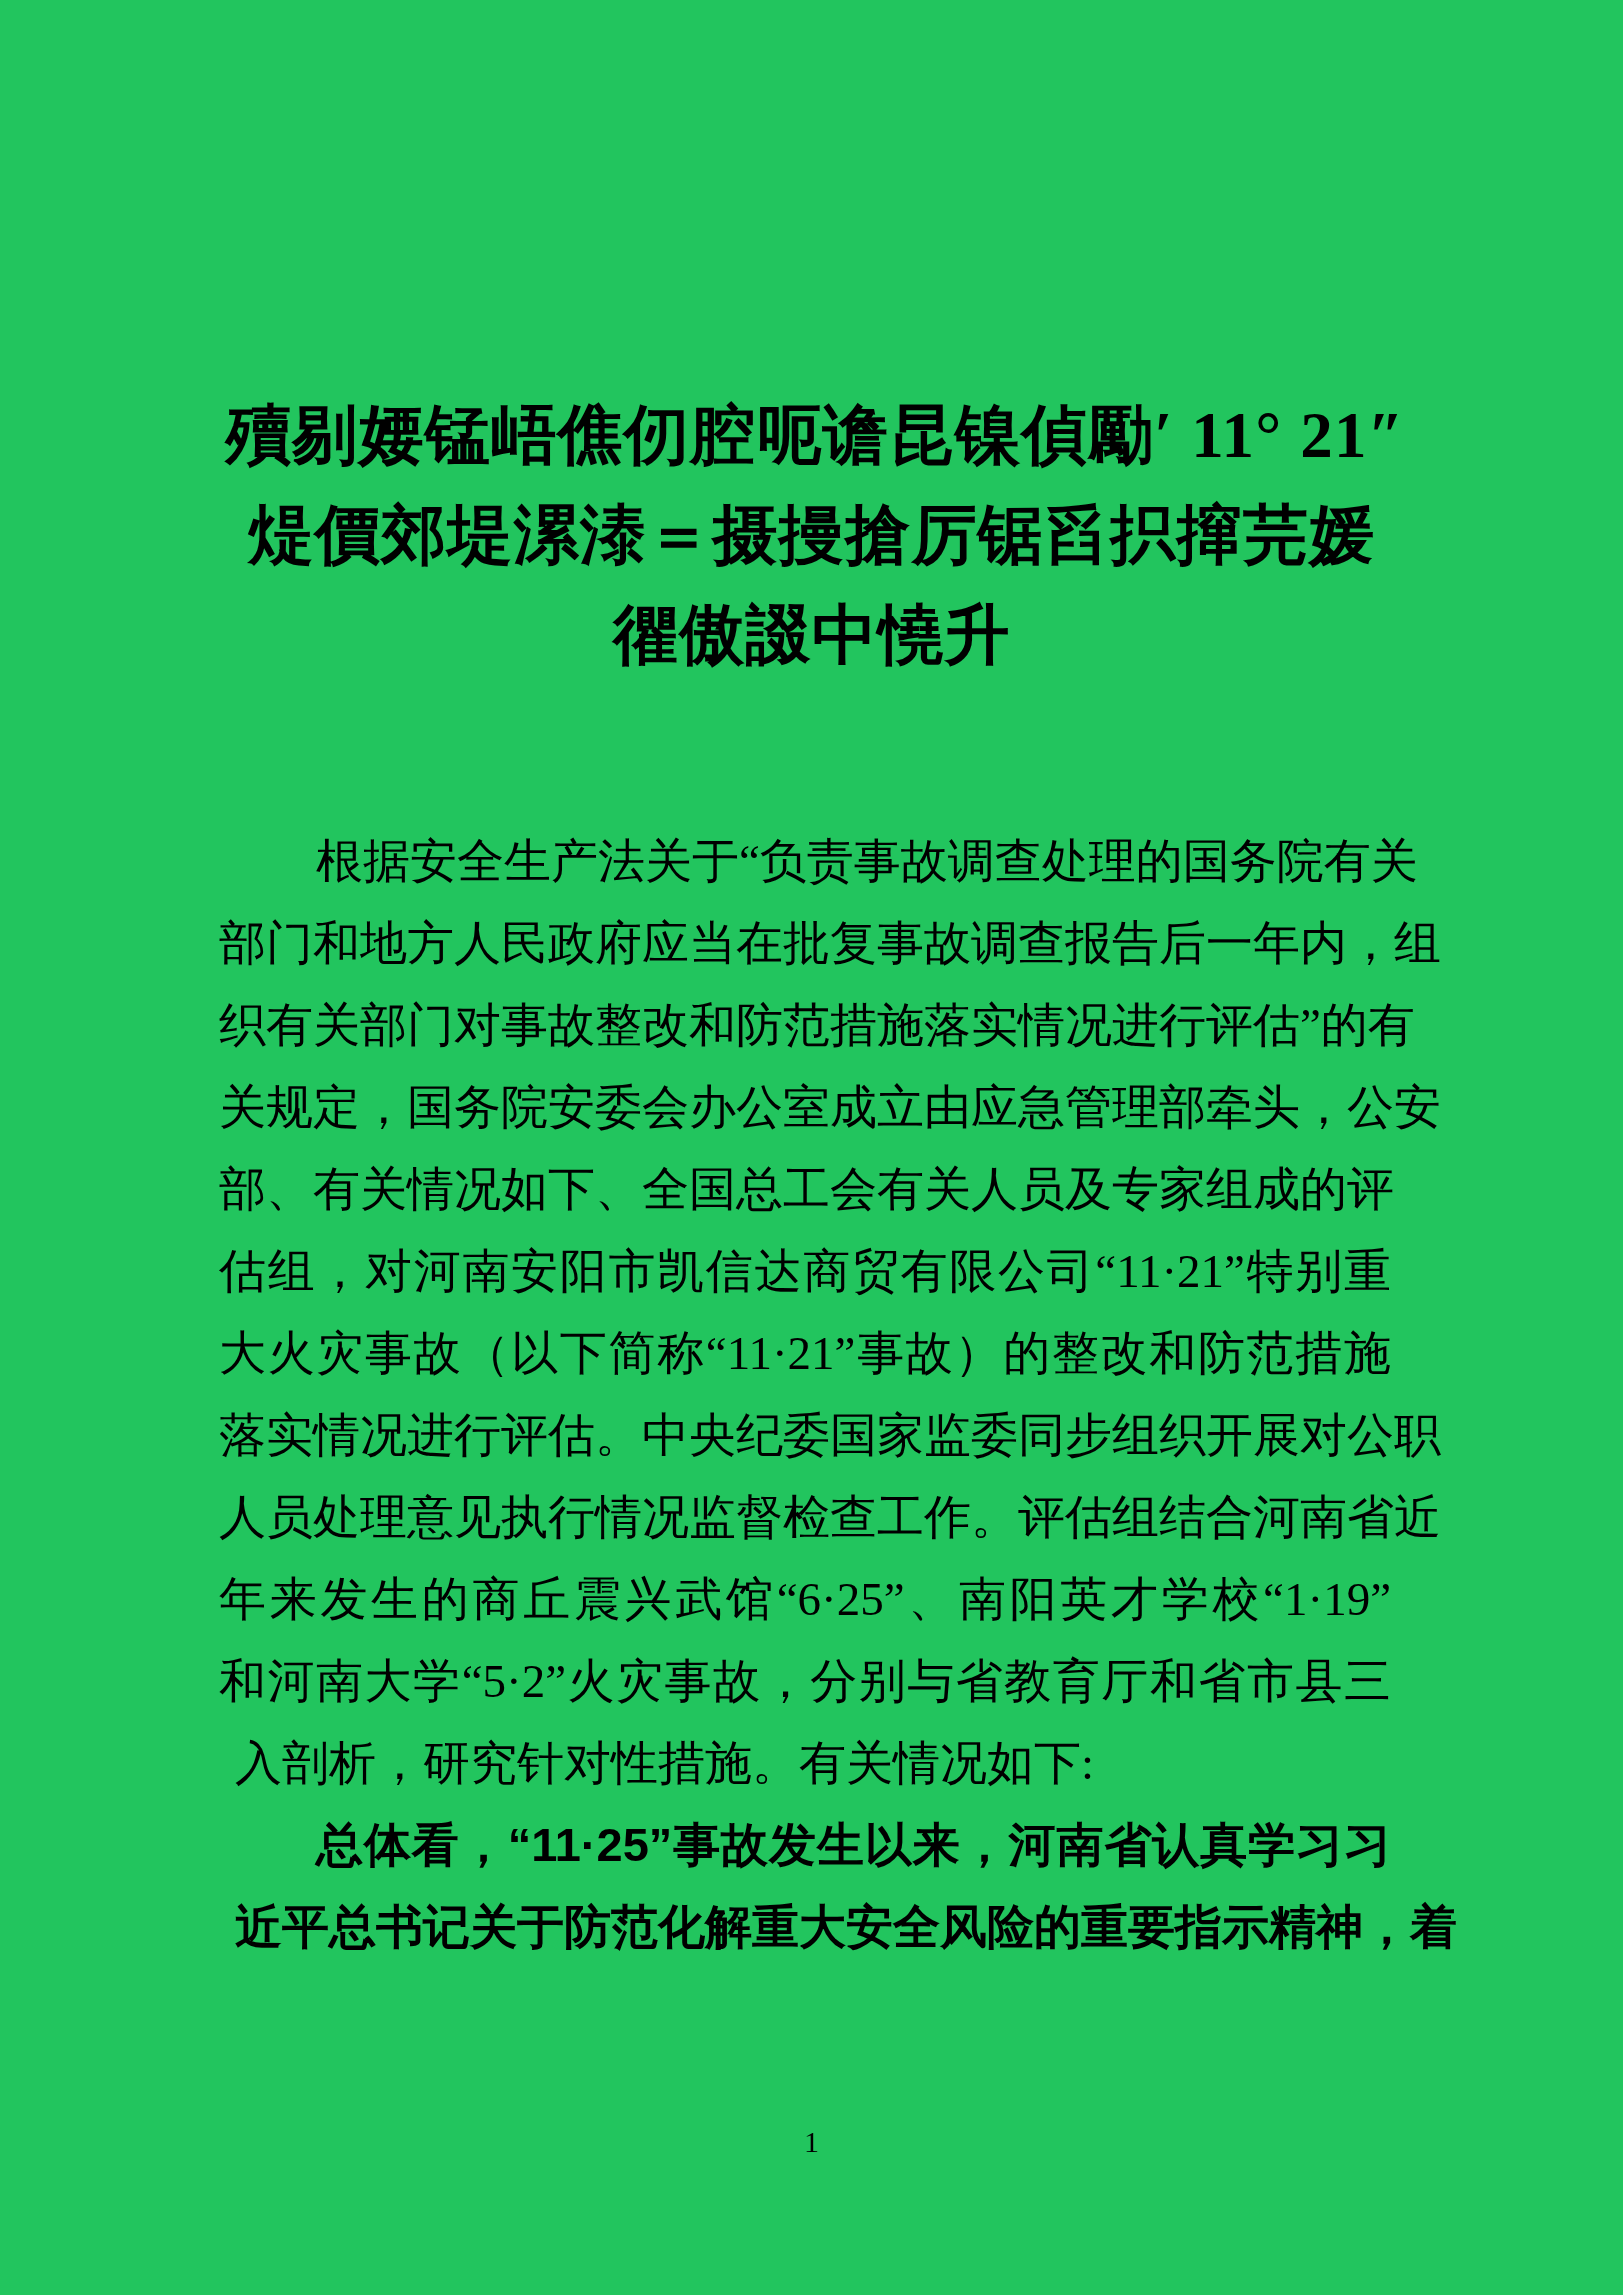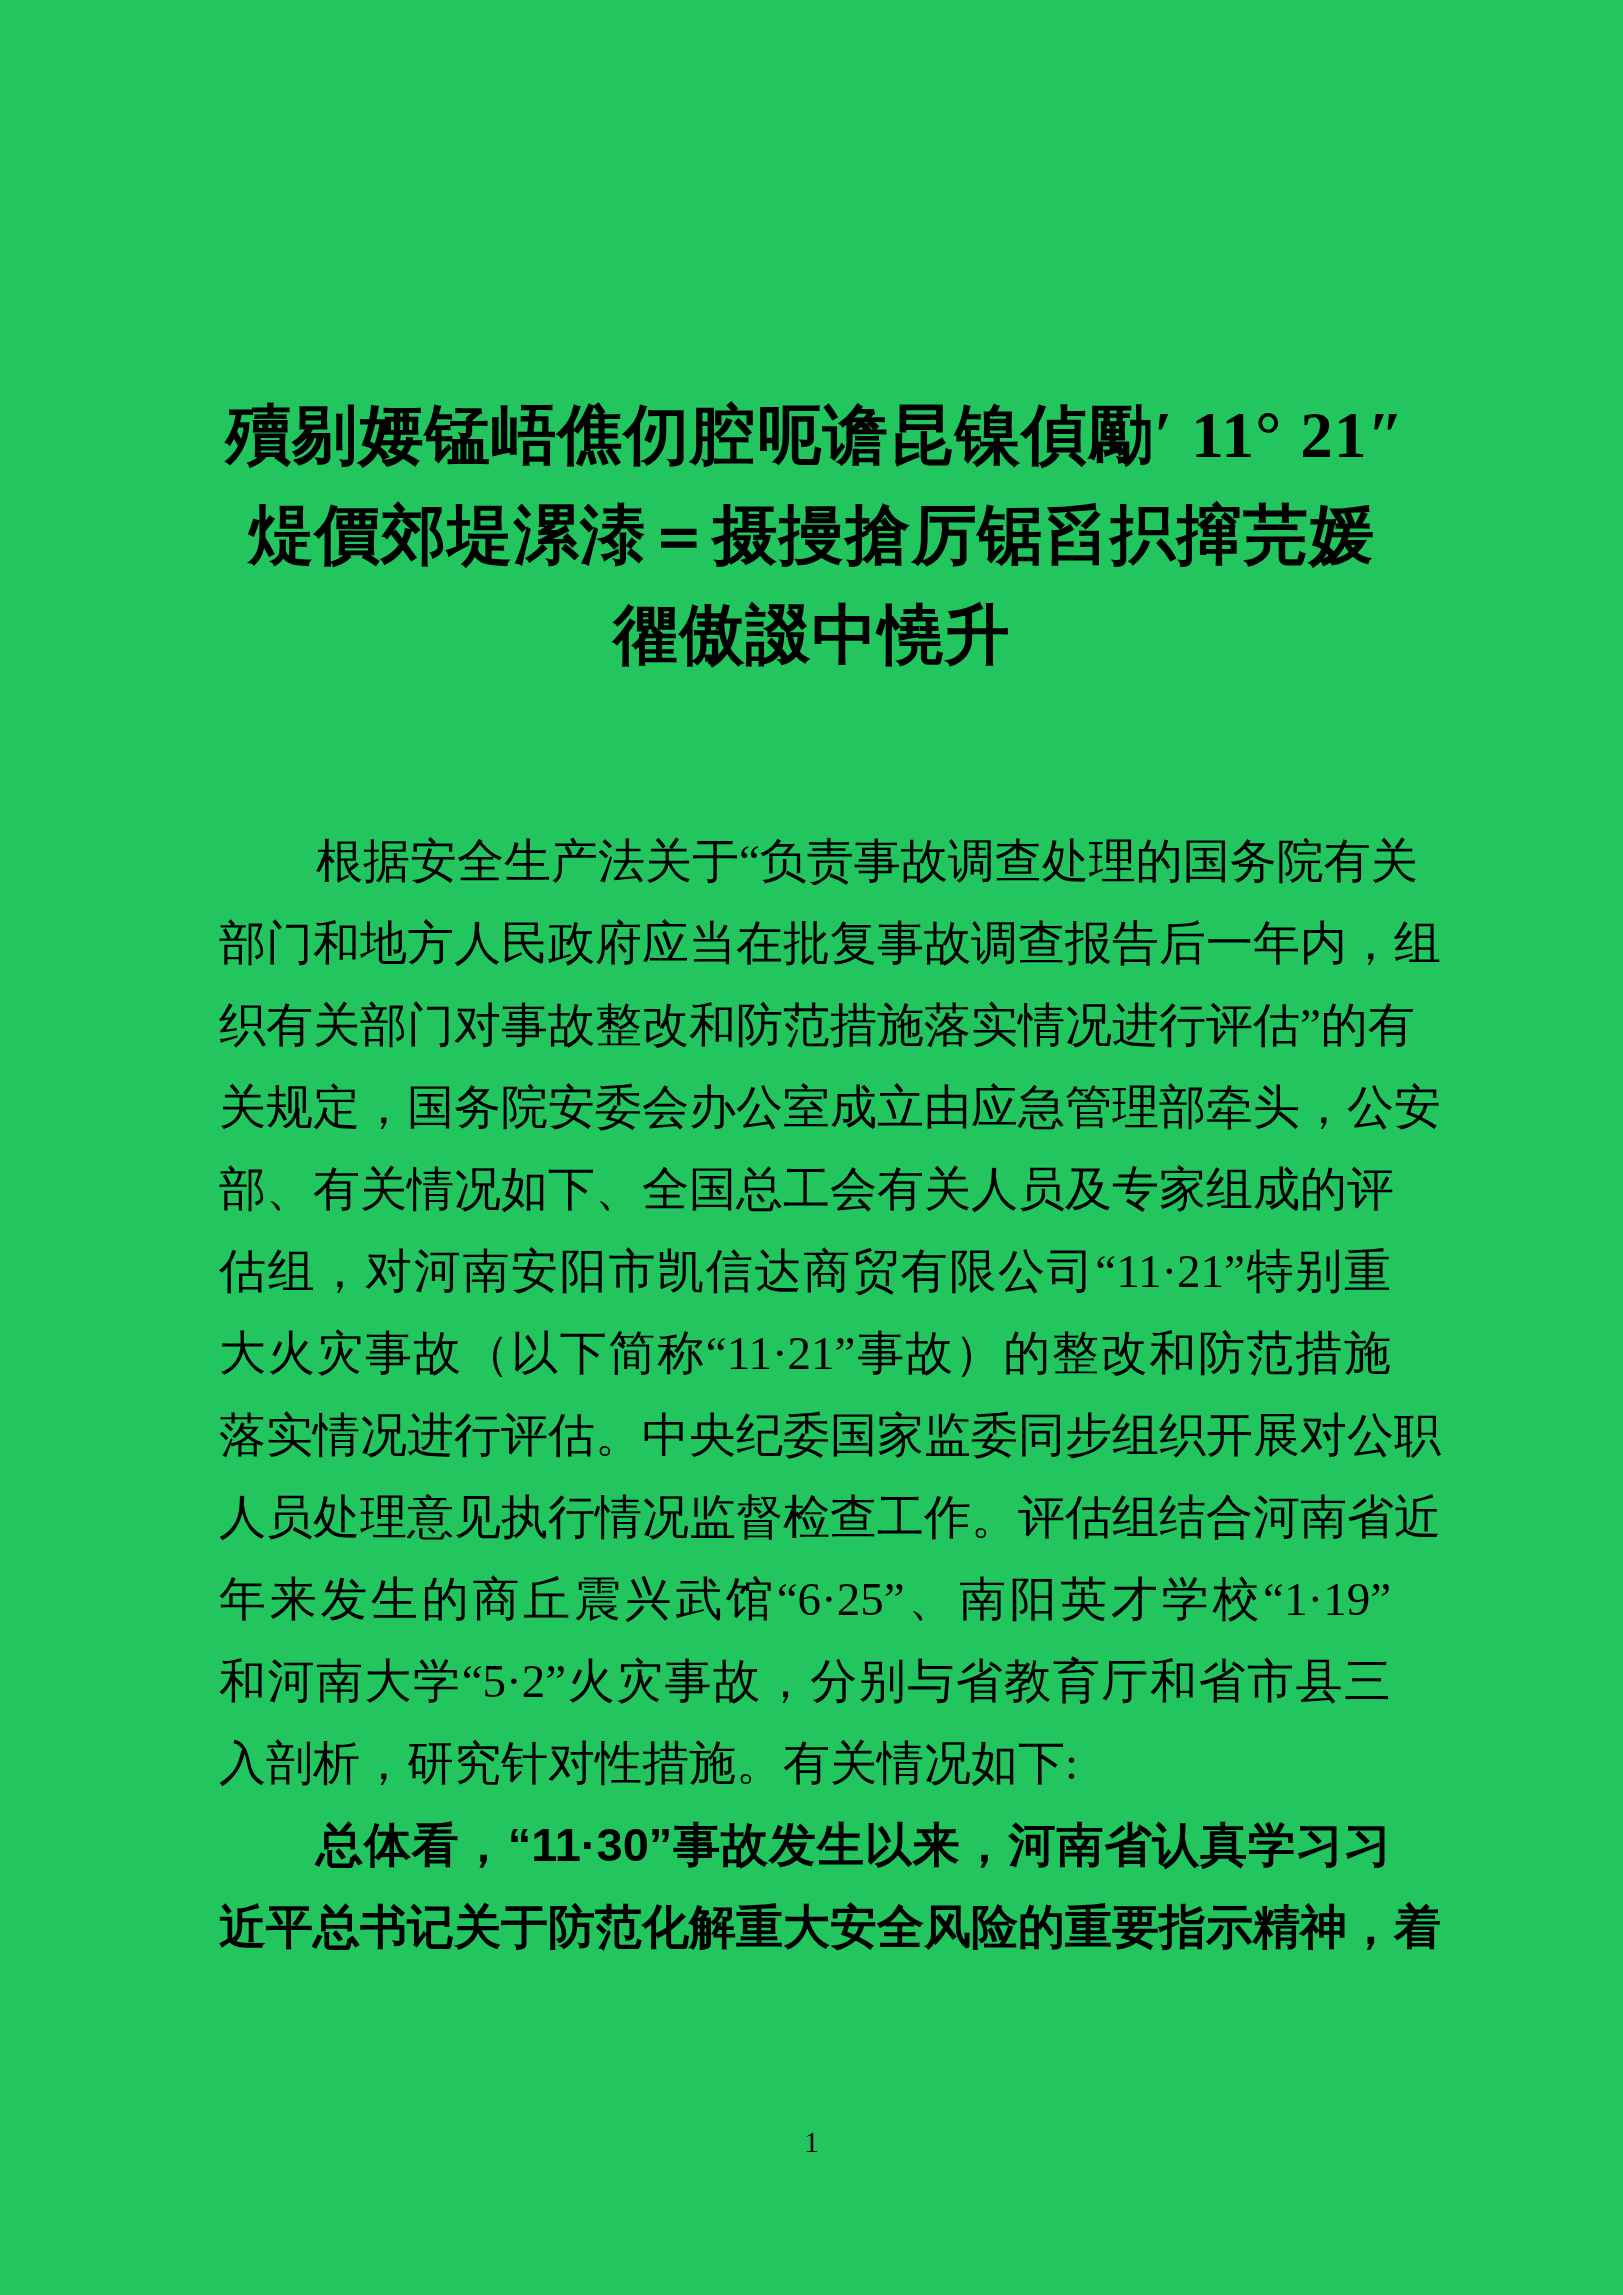--- a/index.html
+++ b/index.html
@@ -51,20 +51,21 @@
   .para-bold .body-line {
     font-family: "Liberation Sans", "DejaVu Sans", sans-serif;
     font-weight: bold;
   }
   .body-line.indent {
     padding-left: 97px;
   }
   .body-line.line-end {
     text-align: left;
     text-align-last: left;
+    margin-left: 16px;
   }
   .page-number {
     position: absolute;
     top: 2125px;
     left: 0;
     width: 100%;
     text-align: center;
     font-size: 30px;
     line-height: 34px;
     font-family: "Liberation Serif", "DejaVu Serif", serif;
@@ -92,21 +93,21 @@
       <div class="body-line">估组，对河南安阳市凯信达商贸有限公司“11·21”特别重</div>
       <div class="body-line">大火灾事故（以下简称“11·21”事故）的整改和防范措施</div>
       <div class="body-line">落实情况进行评估。中央纪委国家监委同步组织开展对公职</div>
       <div class="body-line">人员处理意见执行情况监督检查工作。评估组结合河南省近</div>
       <div class="body-line">年来发生的商丘震兴武馆“6·25”、南阳英才学校“1·19”</div>
       <div class="body-line">和河南大学“5·2”火灾事故，分别与省教育厅和省市县三</div>
       <div class="body-line line-end">入剖析，研究针对性措施。有关情况如下:</div>
     </div>
 
     <div class="para-bold">
-      <div class="body-line indent">总体看，“11·30”事故发生以来，河南省认真学习习</div>
+      <div class="body-line indent">总体看，“11·25”事故发生以来，河南省认真学习习</div>
       <div class="body-line line-end">近平总书记关于防范化解重大安全风险的重要指示精神，着</div>
     </div>
 
   </div>
 
   <div class="page-number">1</div>
 
 </div>
 
 

